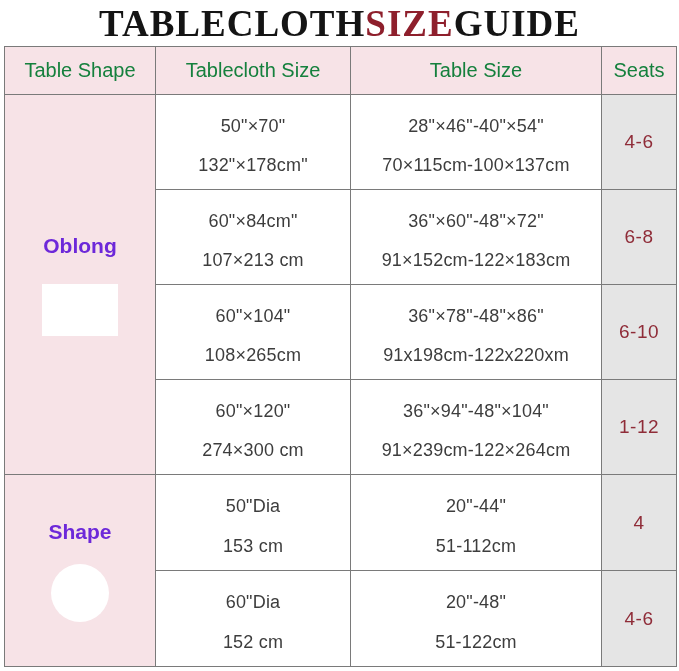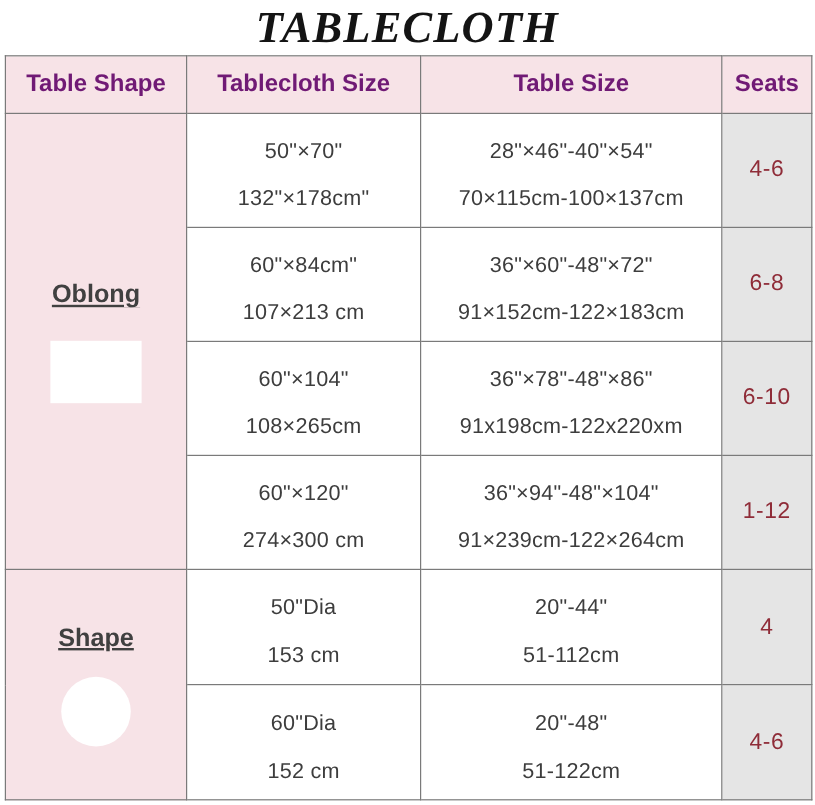--- a/index.html
+++ b/index.html
@@ -17,21 +17,20 @@
     background: #ffffff;
     box-sizing: border-box;
   }
   
   .title {
     height: 46px;
     display: flex;
     align-items: center;
     justify-content: center;
     font-family: "Liberation Serif", serif;
-    font-style: italic;
     font-weight: bold;
     font-size: 37px;
     letter-spacing: 1px;
     color: #141414;
     white-space: nowrap;
   }
   .title .accent { color: #8e1f2c; }
 
   
   table.size-table {
@@ -42,42 +41,41 @@
   }
   table.size-table td, table.size-table th {
     border: 1.5px solid #7a7a7a;
     padding: 0;
     box-sizing: border-box;
   }
   th {
     background: #f7e3e7;
     height: 48px;
     font-size: 20px;
-    font-weight: bold;
-    color: #701a75;
+    font-weight: normal;
+    color: #15803d;
     text-align: center;
   }
   .r95 > td { height: 95px; }
   .r96 > td { height: 96px; }
 
   .shape-cell {
     background: #f7e3e7;
     text-align: center;
     vertical-align: middle;
   }
   .shape-stack {
     display: flex;
     flex-direction: column;
     align-items: center;
   }
   .shape-label {
     font-size: 21px;
     font-weight: bold;
-    color: #404040;
-    text-decoration: underline;
+    color: #6d28d9;
   }
   .rect-shape {
     width: 76px;
     height: 52px;
     background: #ffffff;
     margin-top: 26px;
   }
   .circle-shape {
     width: 58px;
     height: 58px;
@@ -109,20 +107,22 @@
     letter-spacing: 0.5px;
   }
 </style>
 </head>
 <body>
 
 <div class="page">
 
   <div class="title">
     <span>TABLECLOTH</span>
+    <span class="accent">SIZE</span>
+    <span>GUIDE</span>
   </div>
 
   <table class="size-table">
     <colgroup>
       <col style="width:151px">
       <col style="width:195px">
       <col style="width:251px">
       <col style="width:75px">
     </colgroup>
 

